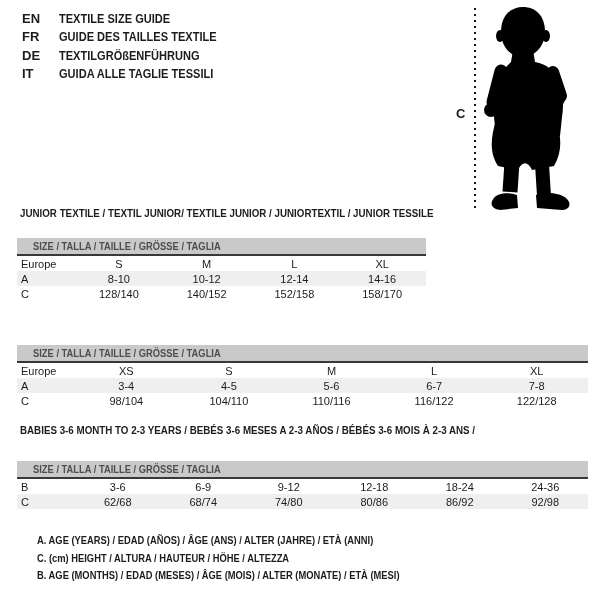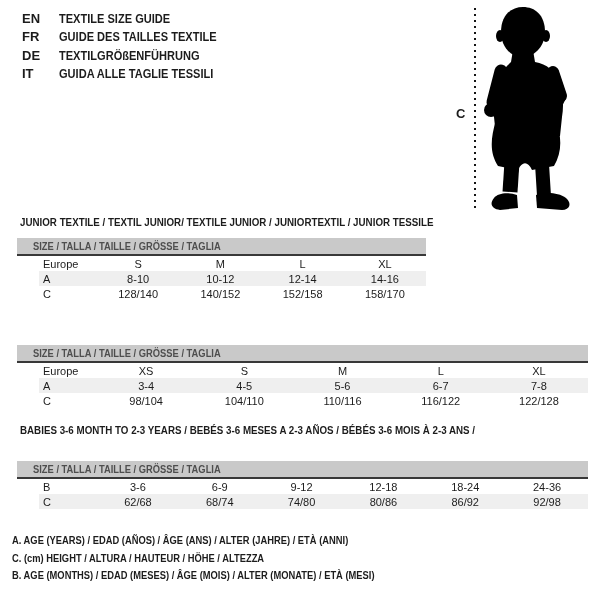--- a/index.html
+++ b/index.html
@@ -27,27 +27,27 @@
   
   .sec-title { position:absolute; left:20px; font-weight:bold; font-size:11.5px; line-height:15px; }
   .tbl { position:absolute; left:17px; }
   .tbl.w1 { width:409px; }
   .tbl.w2 { width:571px; }
   .size-bar {
     height:16px; background:#c9c9c9; color:#4e4e4e;
     font-size:11px; font-weight:bold; line-height:16px; padding-left:16px;
   }
   .dark-line { height:2px; background:#383838; }
-  .row { display:flex; height:15px; align-items:center; font-size:11px;margin-left:22px; }
+  .row { display:flex; height:15px; align-items:center; font-size:11px; }
   .row.shade { background:#efefef; }
   .row-label { width:58px; padding-left:4px; }
   .cell { flex:1; text-align:center; }
 
   
-  .legend { position:absolute; left:12px; top:532px; }
+  .legend { position:absolute; left:37px; top:532px; }
   .legend-line { font-size:11px; font-weight:bold; line-height:17.6px; }
 </style>
 </head>
 <body>
 
 <div class="canvas">
 
   <div class="langs">
     <div class="lang-row">
       <span class="lang-code">EN</span>
@@ -88,21 +88,21 @@
       <path d="M12 116 C6 136 6 150 14 162 L34 166 C38 157 44 157 48 166 L70 162 C78 148 78 134 72 116 Z"></path>
 
       <line x1="28" y1="158" x2="26" y2="188" stroke="#000" stroke-width="15"></line>
       <path d="M10 194 C5 200 8 205 16 206 L34 204 L33 191 C24 188 14 189 10 194 Z"></path>
 
       <line x1="58" y1="160" x2="60" y2="192" stroke="#000" stroke-width="14"></line>
       <path d="M52 191 L53 204 L78 206 C86 206 88 199 82 194 C74 188 60 188 52 191 Z"></path>
     </g>
   </svg>
 
-  <div class="sec-title" style="top:215px;">
+  <div class="sec-title" style="top:206px;">
     <span class="cond">JUNIOR TEXTILE / TEXTIL JUNIOR/ TEXTILE JUNIOR / JUNIORTEXTIL / JUNIOR TESSILE</span>
   </div>
   <div class="tbl w1" style="top:238px;">
     <div class="size-bar">
       <span class="cond">SIZE / TALLA / TAILLE / GRÖSSE / TAGLIA</span>
     </div>
     <div class="dark-line"></div>
     <div class="row">
       <span class="row-label">Europe</span>
       <span class="cell">S</span>

